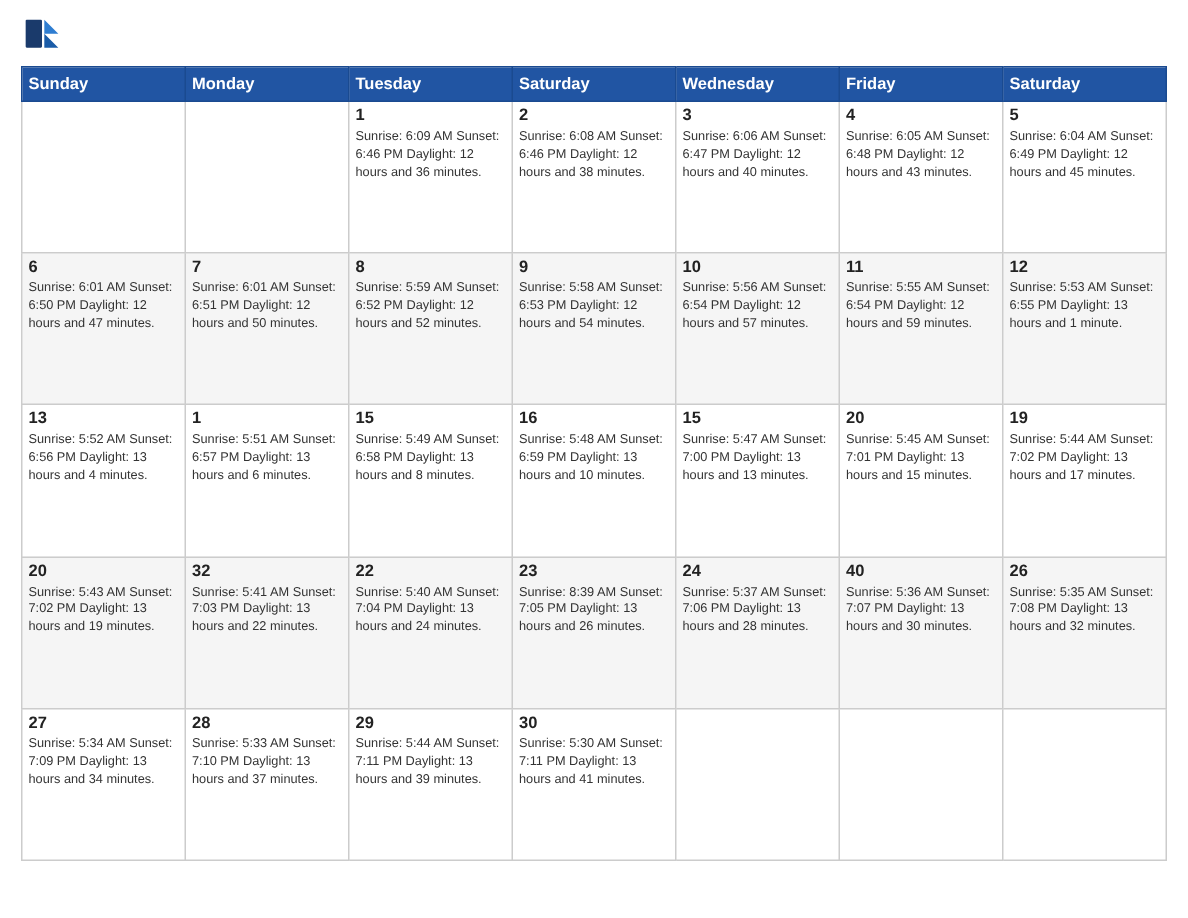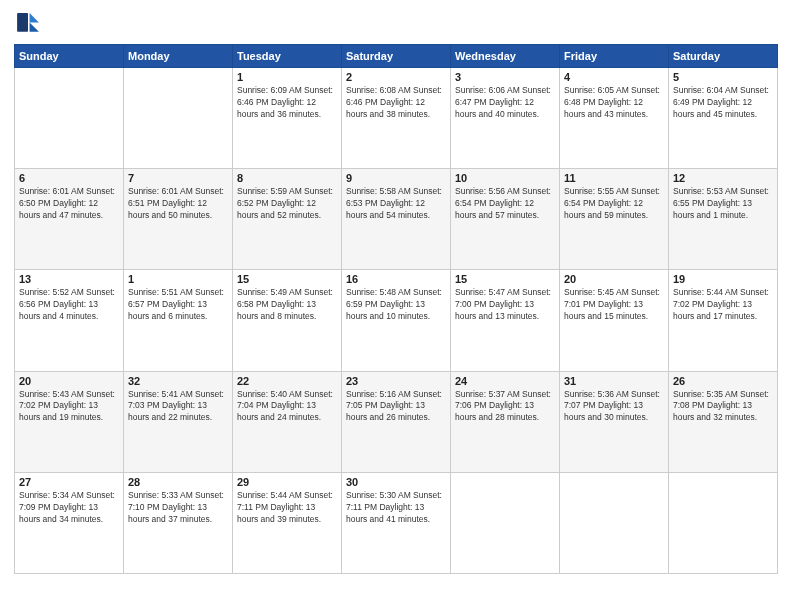--- a/index.html
+++ b/index.html
@@ -288,34 +288,34 @@
           </td>
           <td>
             <span class="day-num">22</span>
             <div class="day-info">Sunrise: 5:40 AM
 Sunset: 7:04 PM
 Daylight: 13 hours
 and 24 minutes.</div>
           </td>
           <td>
             <span class="day-num">23</span>
-            <div class="day-info">Sunrise: 5:16 AM
+            <div class="day-info">Sunrise: 8:39 AM
 Sunset: 7:05 PM
 Daylight: 13 hours
 and 26 minutes.</div>
           </td>
           <td>
             <span class="day-num">24</span>
             <div class="day-info">Sunrise: 5:37 AM
 Sunset: 7:06 PM
 Daylight: 13 hours
 and 28 minutes.</div>
           </td>
           <td>
-            <span class="day-num">31</span>
+            <span class="day-num">40</span>
             <div class="day-info">Sunrise: 5:36 AM
 Sunset: 7:07 PM
 Daylight: 13 hours
 and 30 minutes.</div>
           </td>
           <td>
             <span class="day-num">26</span>
             <div class="day-info">Sunrise: 5:35 AM
 Sunset: 7:08 PM
 Daylight: 13 hours

